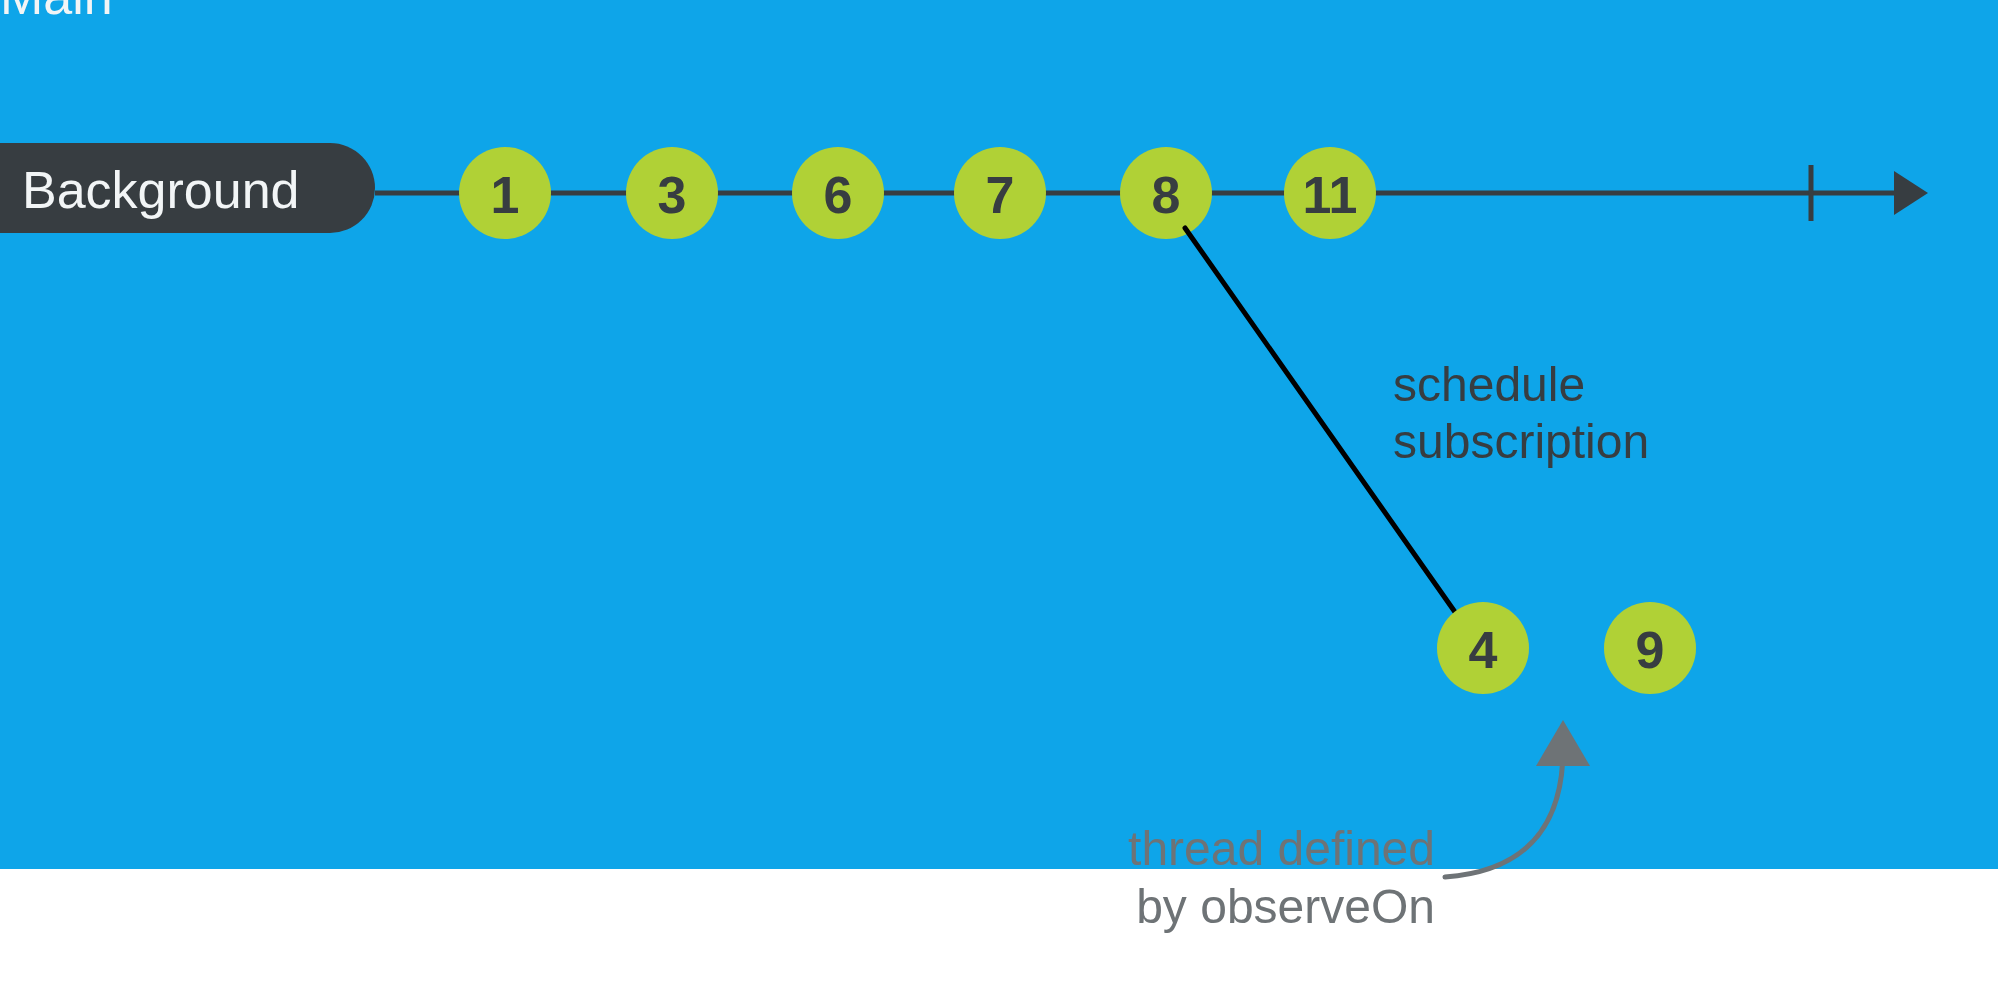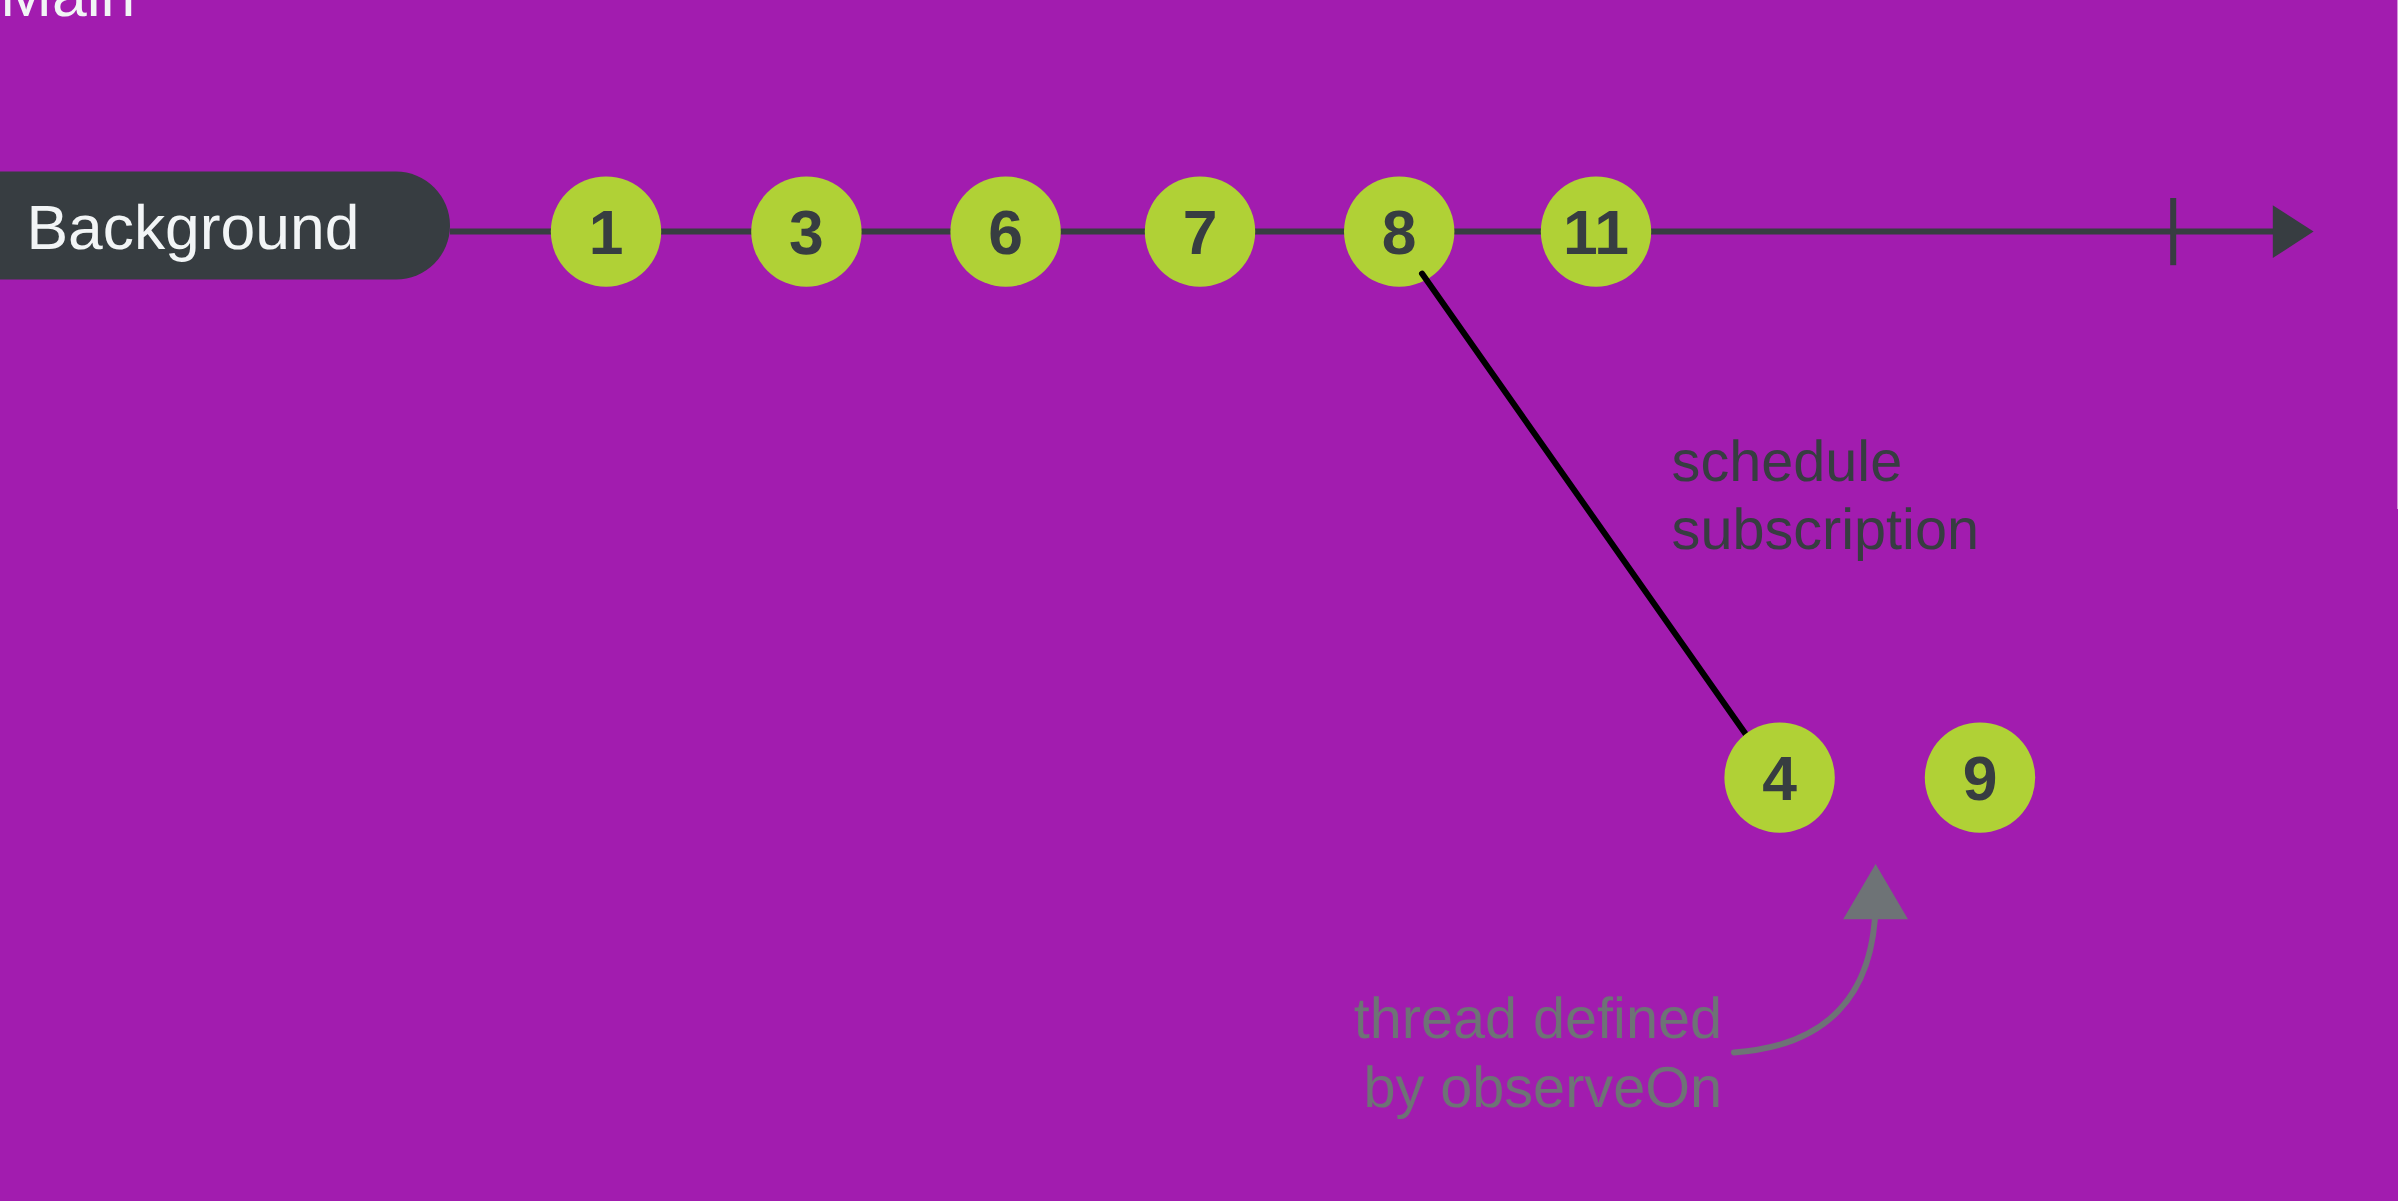--- a/index.html
+++ b/index.html
@@ -9,22 +9,22 @@
   }
   body {
     width: 1998px;
     height: 1001px;
     font-family: "Liberation Sans", sans-serif;
     overflow: hidden;
   }
   #diagram-root {
     position: relative;
     width: 1998px;
-    height: 1001px;
-    background: #a21caf;
+    height: 869px;
+    background: #0ea5e9;
   }
   svg.marble-canvas {
     display: block;
     width: 1998px;
     height: 1001px;
   }
   .lane-label-text {
     font-family: "Liberation Sans", sans-serif;
     font-size: 52px;
     fill: #f2f5f6;

